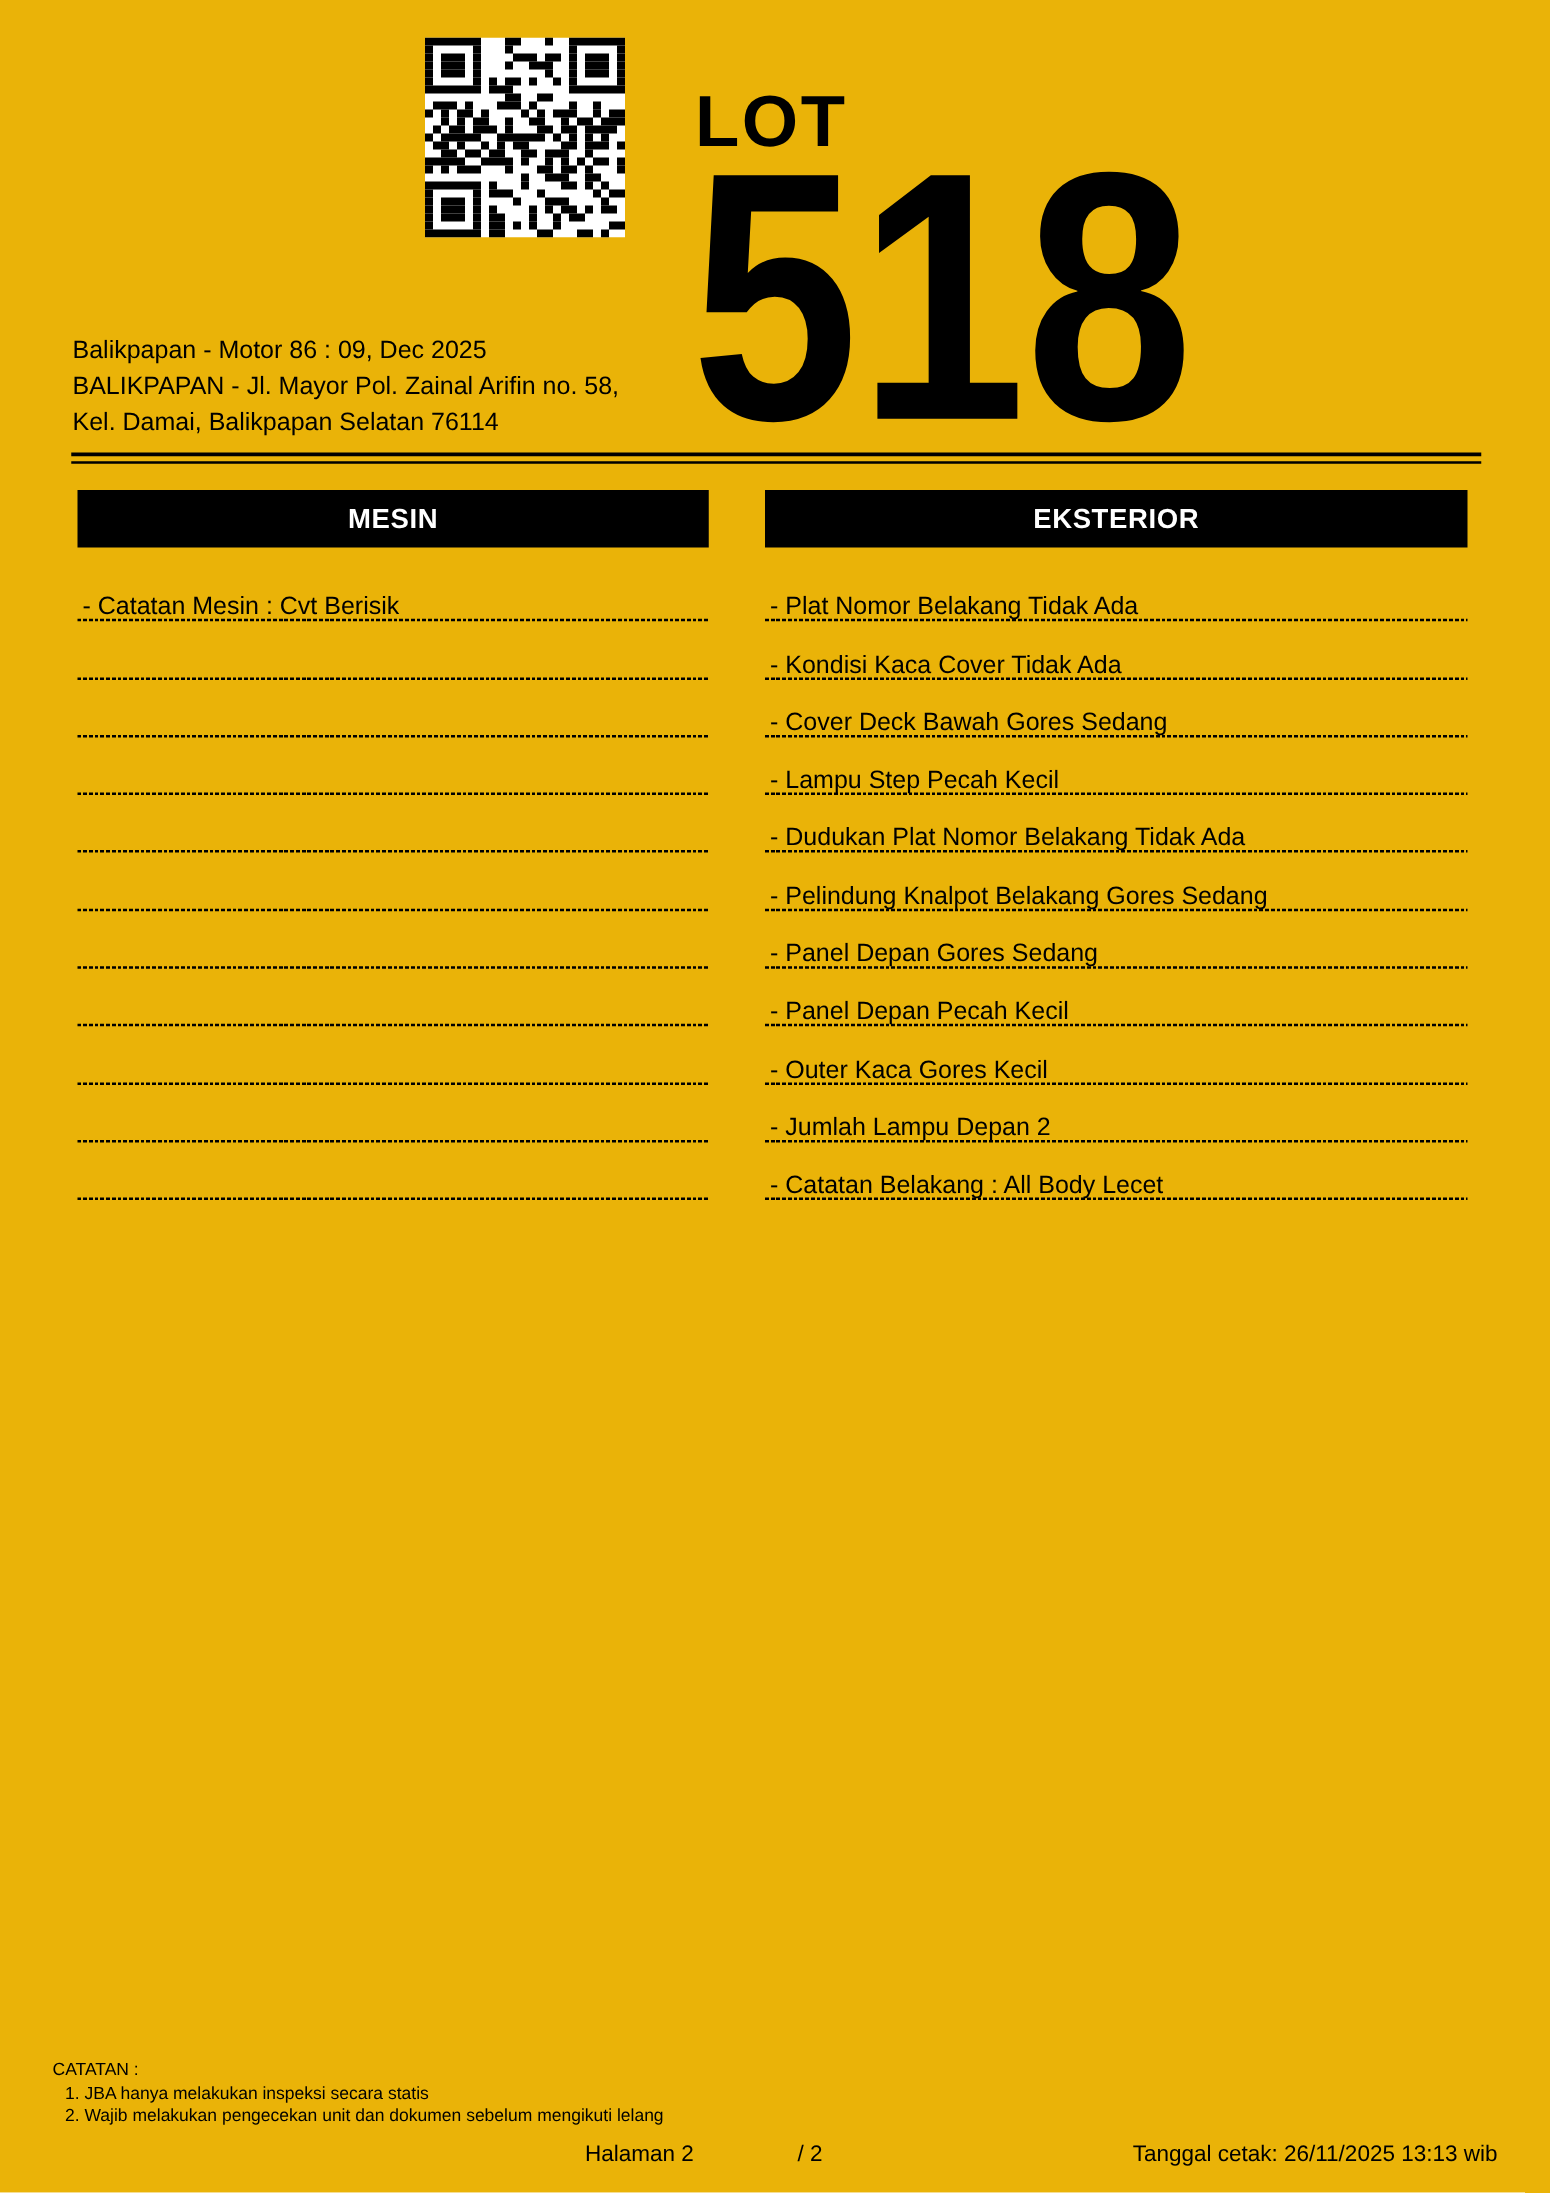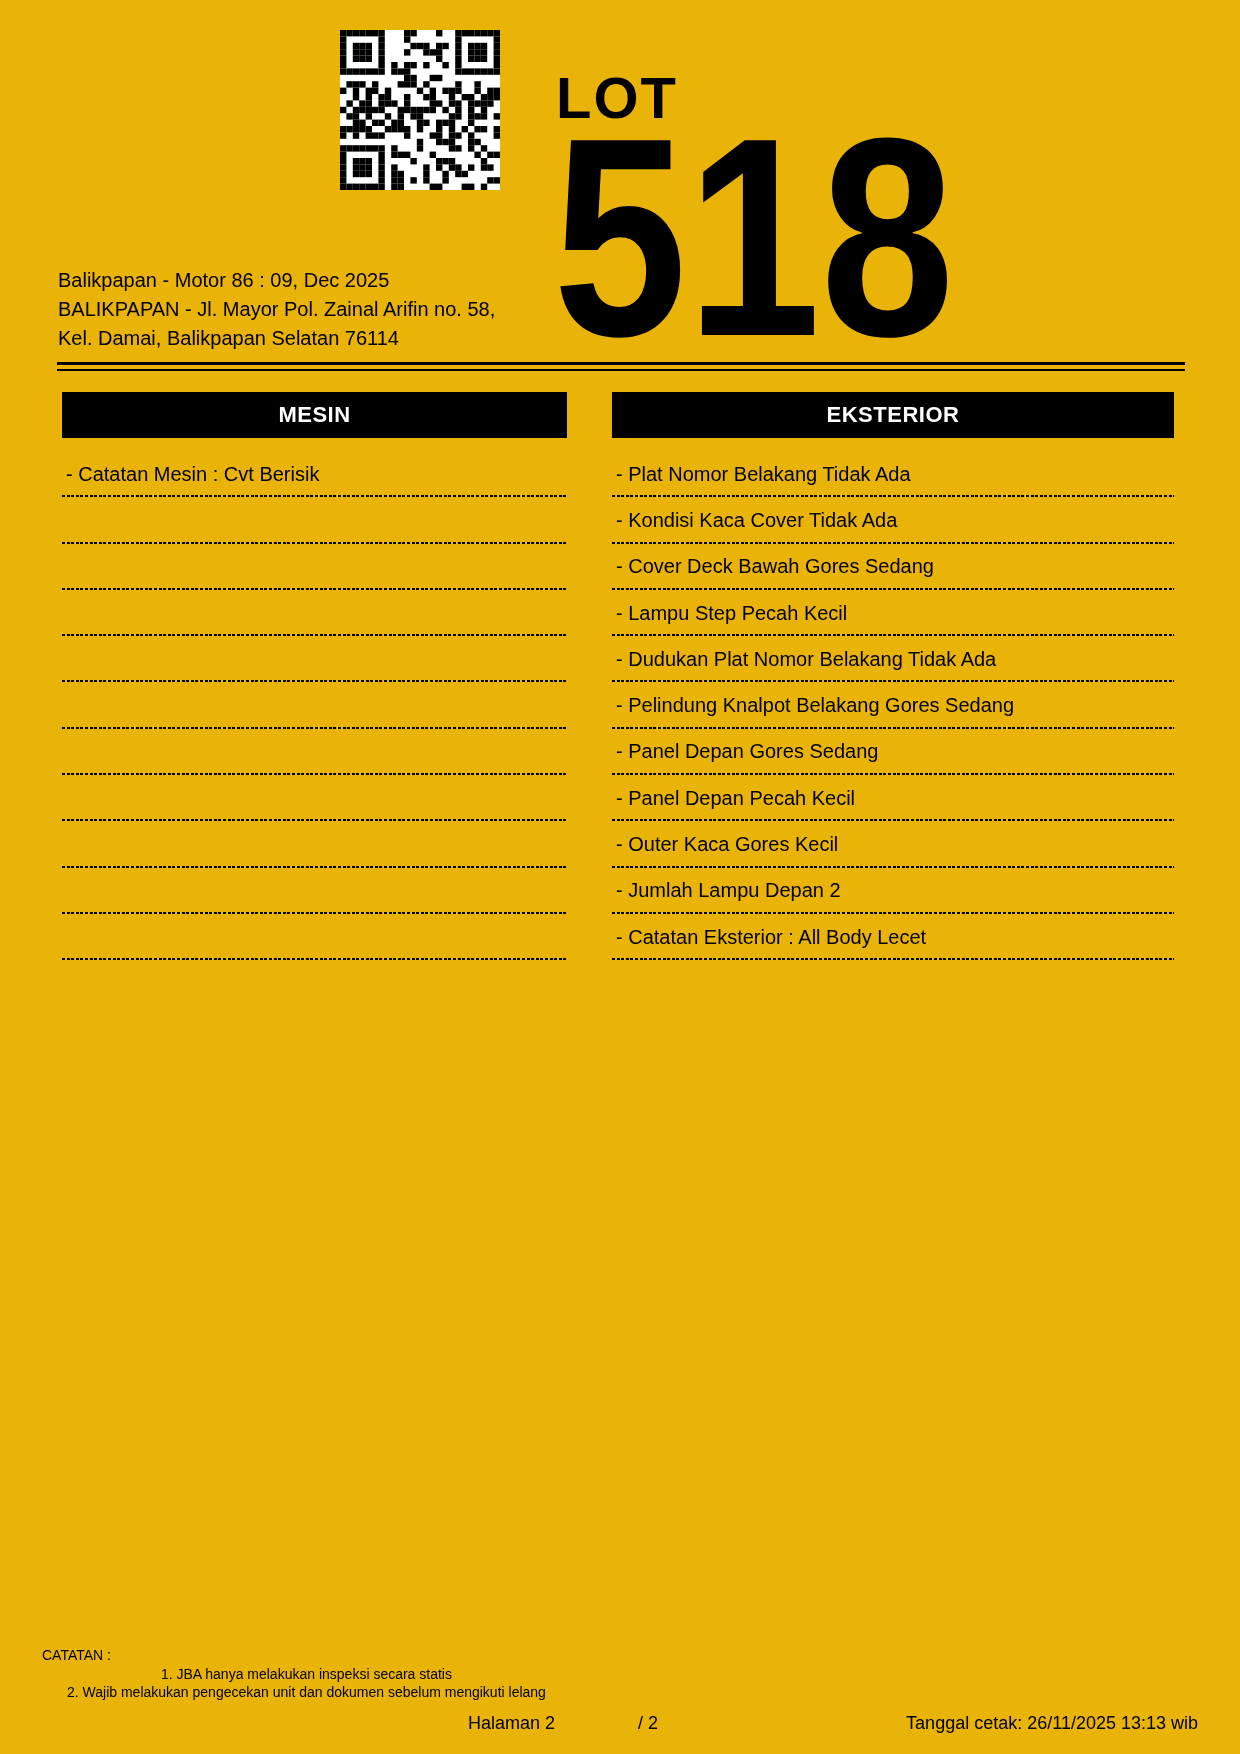--- a/index.html
+++ b/index.html
@@ -32,29 +32,29 @@
   .col-left{left:62px;width:505px;}
   .col-right{left:612px;width:562px;}
   .col-header{
     height:46px;background:#000;color:#fff;
     display:flex;align-items:center;justify-content:center;
     font-size:22px;font-weight:bold;letter-spacing:0.5px;
   }
   .rows{margin-top:13px;}
   .row{
     position:relative;height:46.3px;
-    display:flex;align-items:center;
+    display:flex;align-items:flex-end;
     padding-left:4px;font-size:20px;white-space:nowrap;
   }
   .row::after{
     content:"";position:absolute;left:0;right:0;bottom:0;height:2px;
     background:repeating-linear-gradient(90deg,#000 0 3px,transparent 3px 4.6px);
   }
   .catatan{position:absolute;left:42px;top:1646px;font-size:14px;line-height:18.5px;}
-  .catatan .note{margin-left:25px;white-space:nowrap;text-align:center;}
+  .catatan .note{margin-left:10px;white-space:nowrap;}
   .page-footer-halaman{position:absolute;left:468px;top:1713px;font-size:18px;white-space:nowrap;}
   .page-footer-total{position:absolute;left:638px;top:1713px;font-size:18px;white-space:nowrap;}
   .page-footer-date{position:absolute;right:42px;top:1713px;font-size:18px;white-space:nowrap;}
 </style>
 </head>
 <body>
 
 <div class="page">
 
   <div class="qr" id="qr"><svg xmlns="http://www.w3.org/2000/svg" width="160" height="160" viewBox="0 0 160 160">
@@ -439,21 +439,21 @@
         <div class="row">
           <span>- Panel Depan Pecah Kecil</span>
         </div>
         <div class="row">
           <span>- Outer Kaca Gores Kecil</span>
         </div>
         <div class="row">
           <span>- Jumlah Lampu Depan 2</span>
         </div>
         <div class="row">
-          <span>- Catatan Eksterior :  All Body Lecet</span>
+          <span>- Catatan Belakang :  All Body Lecet</span>
         </div>
       </div>
   </div>
 
   <div class="catatan">
     <div>CATATAN :</div>
     <div class="note">1. JBA hanya melakukan inspeksi secara statis</div>
     <div class="note">2. Wajib melakukan pengecekan unit dan dokumen sebelum mengikuti lelang</div>
   </div>
 

